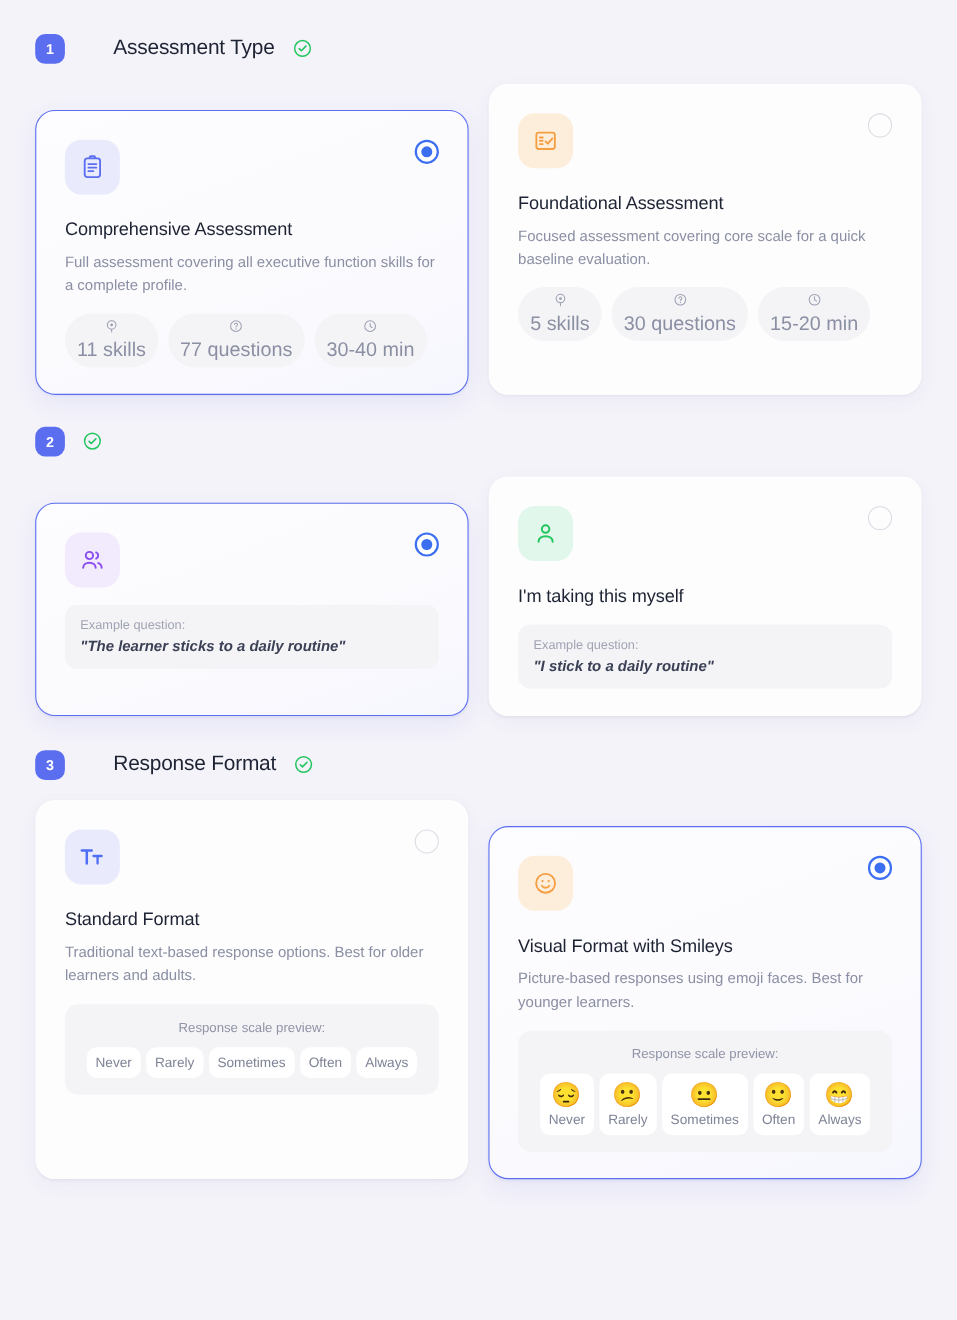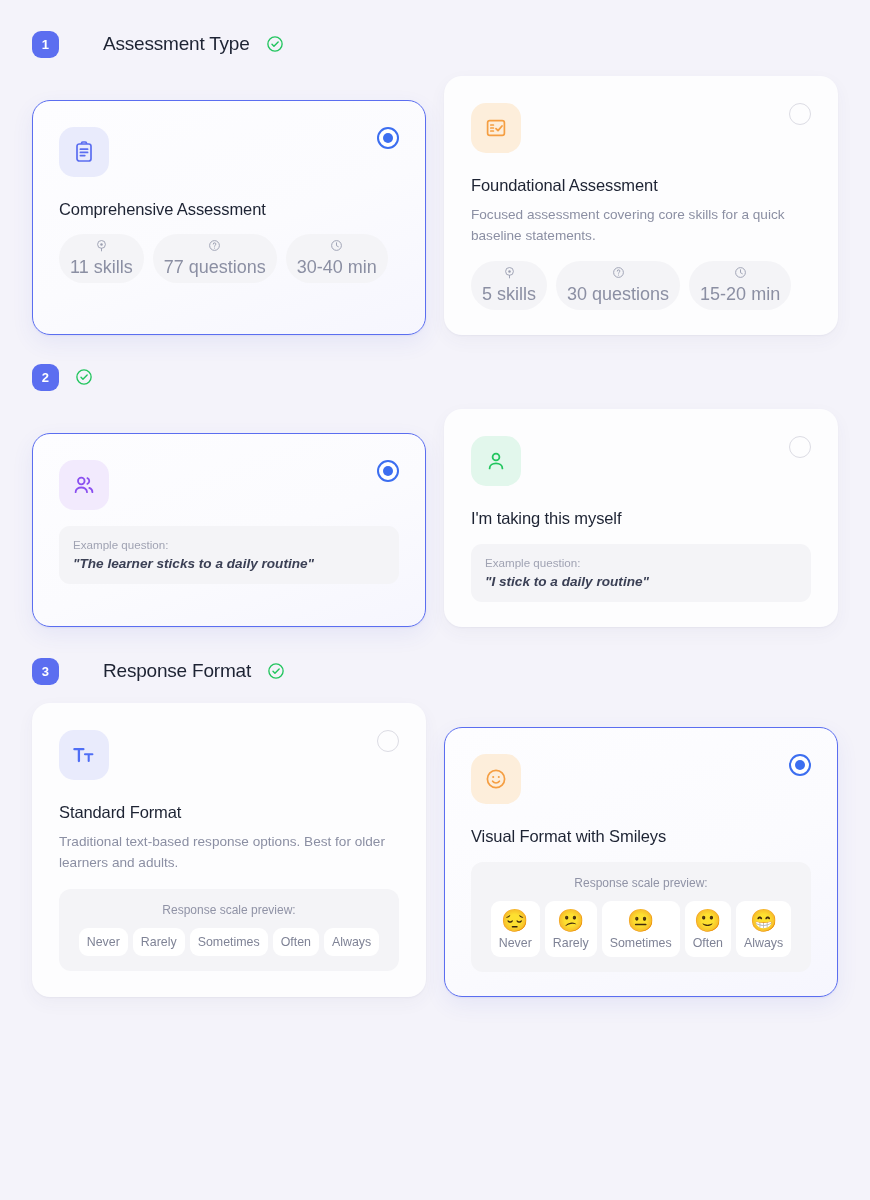--- a/index.html
+++ b/index.html
@@ -120,20 +120,21 @@
           <div class="icon-tile tile-indigo">
             <svg width="24" height="24" viewBox="0 0 24 24" fill="none">
               <rect x="5" y="4" width="14" height="17" rx="2.3" stroke="#5b6ef0" stroke-width="1.7"></rect>
               <path d="M9.5 4V3.2A1.2 1.2 0 0110.7 2h2.6A1.2 1.2 0 0114.5 3.2V4" stroke="#5b6ef0" stroke-width="1.7" stroke-linejoin="round"></path>
               <path d="M8.4 9.2h7.2M8.4 12.4h7.2M8.4 15.6h4.4" stroke="#5b6ef0" stroke-width="1.7" stroke-linecap="round"></path>
             </svg>
           </div>
           <div class="radio on"></div>
         </div>
         <div class="card-title">Comprehensive Assessment</div>
+        <div class="card-desc">Full assessment covering all executive function skills for a complete profile.</div>
         <div class="pills">
           <span class="pill">
             <svg width="13" height="13" viewBox="0 0 24 24" fill="none">
               <circle cx="12" cy="10" r="7.2" stroke="#9a9eb0" stroke-width="1.7"></circle>
               <circle cx="12" cy="10" r="2.3" fill="#9a9eb0"></circle>
               <path d="M12 17.2V22" stroke="#9a9eb0" stroke-width="1.7" stroke-linecap="round"></path>
             </svg>
             <span>11 skills</span>
           </span>
           <span class="pill">
@@ -159,21 +160,21 @@
           <div class="icon-tile tile-orange">
             <svg width="24" height="24" viewBox="0 0 24 24" fill="none">
               <rect x="3.6" y="4.6" width="16.8" height="14.8" rx="2.2" stroke="#f59e42" stroke-width="1.7"></rect>
               <path d="M6.8 9h2.6M6.8 12h2.6M6.8 15h2.6" stroke="#f59e42" stroke-width="1.7" stroke-linecap="round"></path>
               <path d="M12 12.6l2 2 4-4.6" stroke="#f59e42" stroke-width="1.8" stroke-linecap="round" stroke-linejoin="round"></path>
             </svg>
           </div>
           <div class="radio off"></div>
         </div>
         <div class="card-title">Foundational Assessment</div>
-        <div class="card-desc">Focused assessment covering core skills for a quick baseline statements.</div>
+        <div class="card-desc">Focused assessment covering core scale for a quick baseline evaluation.</div>
         <div class="pills">
           <span class="pill">
             <svg width="13" height="13" viewBox="0 0 24 24" fill="none">
               <circle cx="12" cy="10" r="7.2" stroke="#9a9eb0" stroke-width="1.7"></circle>
               <circle cx="12" cy="10" r="2.3" fill="#9a9eb0"></circle>
               <path d="M12 17.2V22" stroke="#9a9eb0" stroke-width="1.7" stroke-linecap="round"></path>
             </svg>
             <span>5 skills</span>
           </span>
           <span class="pill">
@@ -299,20 +300,21 @@
             <svg width="24" height="24" viewBox="0 0 24 24" fill="none">
               <circle cx="12" cy="12" r="8.6" stroke="#f59e42" stroke-width="1.7"></circle>
               <circle cx="9.2" cy="10" r="1.05" fill="#f59e42"></circle>
               <circle cx="14.8" cy="10" r="1.05" fill="#f59e42"></circle>
               <path d="M8.6 14.2c.9 1.2 2 1.8 3.4 1.8s2.5-.6 3.4-1.8" stroke="#f59e42" stroke-width="1.7" stroke-linecap="round"></path>
             </svg>
           </div>
           <div class="radio on"></div>
         </div>
         <div class="card-title">Visual Format with Smileys</div>
+        <div class="card-desc">Picture-based responses using emoji faces. Best for younger learners.</div>
         <div class="preview-box">
           <div class="preview-label">Response scale preview:</div>
           <div class="scale-row">
             <div class="scale-chip emoji-chip">
               <span class="scale-emoji">😔</span>
               <span>Never</span>
             </div>
             <div class="scale-chip emoji-chip">
               <span class="scale-emoji">😕</span>
               <span>Rarely</span>

